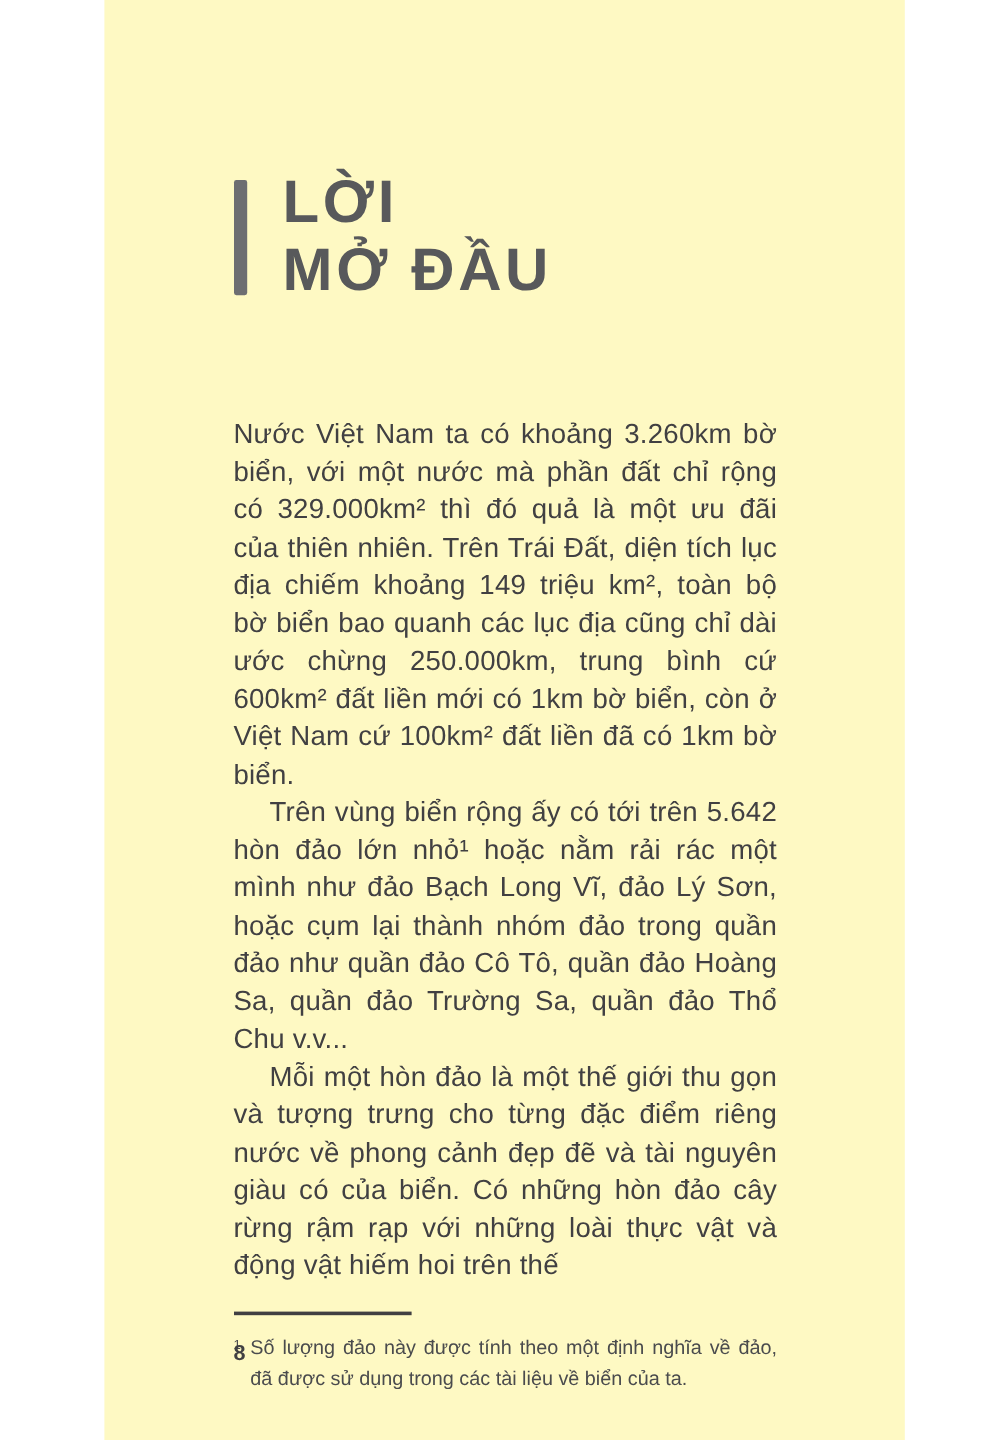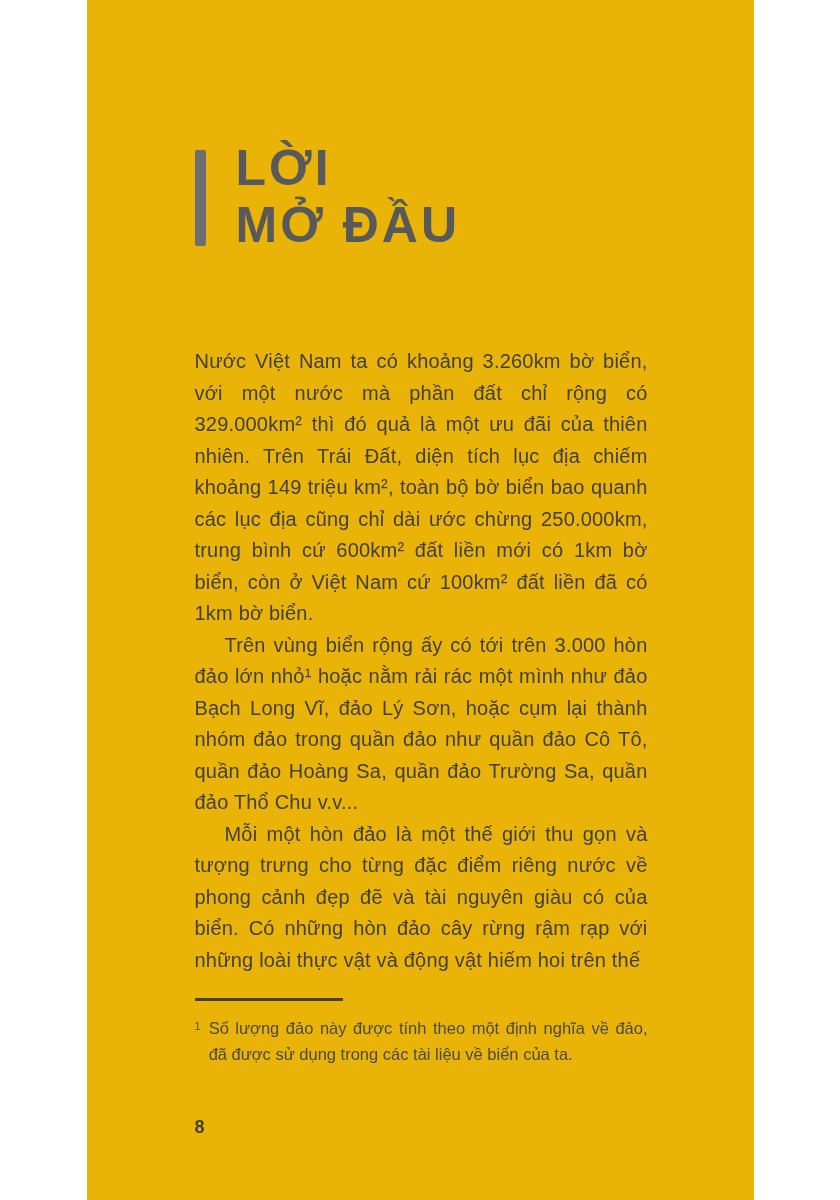--- a/index.html
+++ b/index.html
@@ -5,21 +5,21 @@
   html, body {
     margin: 0;
     padding: 0;
     background: #ffffff;
   }
   .page {
     position: relative;
     width: 667px;
     height: 1200px;
     margin: 0 auto;
-    background: #eab308;
+    background: #fef9c3;
     font-family: "Liberation Sans", "DejaVu Sans", sans-serif;
     color: #414042;
     box-sizing: border-box;
     padding: 0 106px 0 108px;
     overflow: hidden;
   }
   .title-block {
     display: flex;
     align-items: stretch;
     margin-top: 140px;
@@ -36,21 +36,21 @@
     font-size: 50px;
     font-weight: 700;
     letter-spacing: 3px;
     line-height: 1.14;
     color: #58595b;
   }
   .body-text {
     margin-top: 92px;
   }
   .para {
-    font-size: 20px;
+    font-size: 23px;
     line-height: 31.5px;
     text-align: justify;
     margin: 0;
     color: #414042;
     letter-spacing: 0.2px;
   }
   .para.indent {
     text-indent: 30px;
   }
   .footnote-block {
@@ -96,21 +96,21 @@
   <div class="title-block">
     <div class="title-bar"></div>
     <div class="title-text">
       <div>LỜI</div>
       <div>MỞ ĐẦU</div>
     </div>
   </div>
 
   <div class="body-text">
     <p class="para">Nước Việt Nam ta có khoảng 3.260km bờ biển, với một nước mà phần đất chỉ rộng có 329.000km² thì đó quả là một ưu đãi của thiên nhiên. Trên Trái Đất, diện tích lục địa chiếm khoảng 149 triệu km², toàn bộ bờ biển bao quanh các lục địa cũng chỉ dài ước chừng 250.000km, trung bình cứ 600km² đất liền mới có 1km bờ biển, còn ở Việt Nam cứ 100km² đất liền đã có 1km bờ biển.</p>
-    <p class="para indent">Trên vùng biển rộng ấy có tới trên 3.000 hòn đảo lớn nhỏ¹ hoặc nằm rải rác một mình như đảo Bạch Long Vĩ, đảo Lý Sơn, hoặc cụm lại thành nhóm đảo trong quần đảo như quần đảo Cô Tô, quần đảo Hoàng Sa, quần đảo Trường Sa, quần đảo Thổ Chu v.v...</p>
+    <p class="para indent">Trên vùng biển rộng ấy có tới trên 5.642 hòn đảo lớn nhỏ¹ hoặc nằm rải rác một mình như đảo Bạch Long Vĩ, đảo Lý Sơn, hoặc cụm lại thành nhóm đảo trong quần đảo như quần đảo Cô Tô, quần đảo Hoàng Sa, quần đảo Trường Sa, quần đảo Thổ Chu v.v...</p>
     <p class="para indent">Mỗi một hòn đảo là một thế giới thu gọn và tượng trưng cho từng đặc điểm riêng nước về phong cảnh đẹp đẽ và tài nguyên giàu có của biển. Có những hòn đảo cây rừng rậm rạp với những loài thực vật và động vật hiếm hoi trên thế</p>
   </div>
 
   <div class="footnote-block">
     <div class="footnote-rule"></div>
     <div class="footnote">
       <span class="marker">1</span>
       <span class="fn-text">Số lượng đảo này được tính theo một định nghĩa về đảo, đã được sử dụng trong các tài liệu về biển của ta.</span>
     </div>
   </div>

